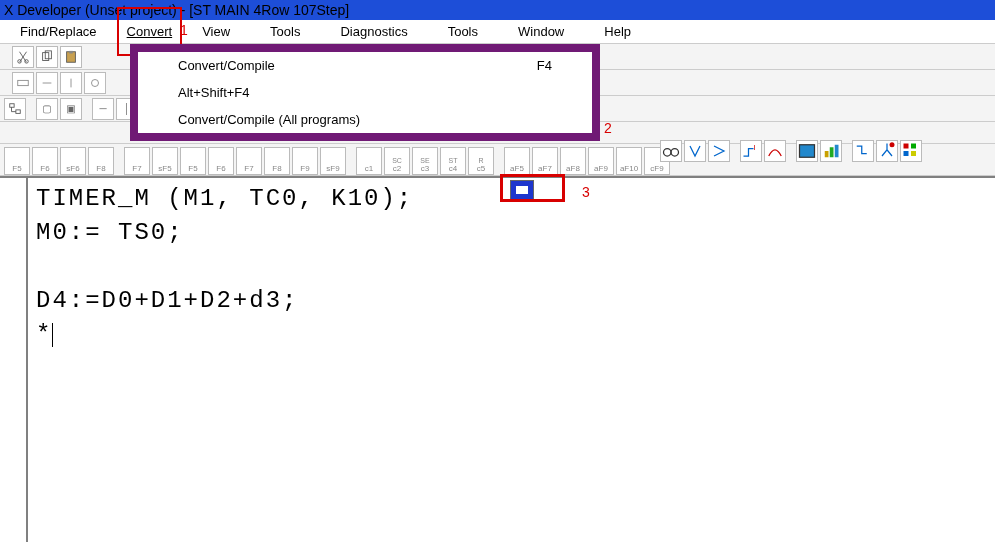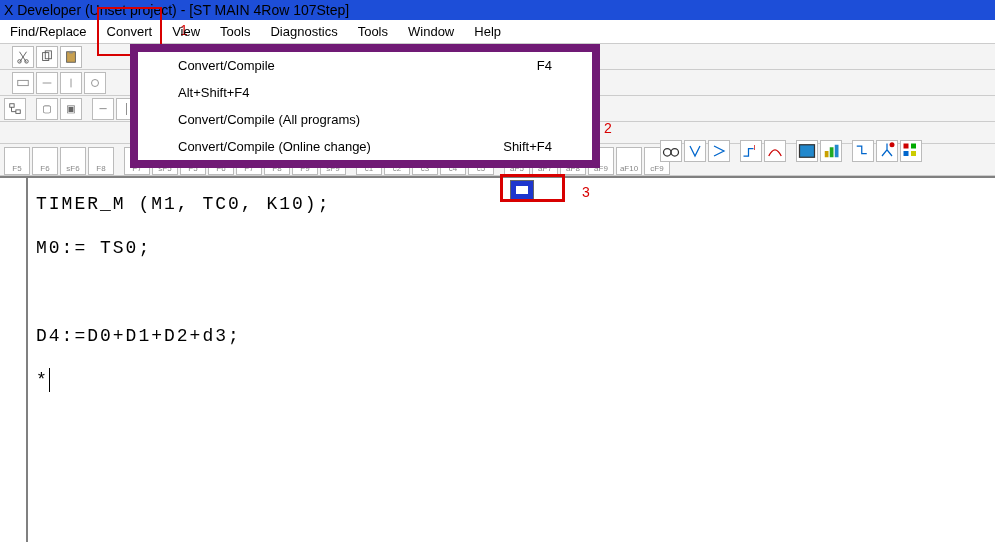--- a/index.html
+++ b/index.html
@@ -1,32 +1,32 @@
 <!DOCTYPE html>
 <html><head>
 <meta charset="utf-8">
 <style>
   * { box-sizing: border-box; margin: 0; padding: 0; }
   body { font-family: "Segoe UI", Tahoma, sans-serif; font-size: 13px; background: #fff; width: 995px; height: 544px; overflow: hidden; }
   .titlebar { background: #1d4ed8; color: #000; padding: 2px 4px; font-size: 14px; }
   .menubar { display: flex; border-bottom: 1px solid #ccc; background: #fff; height: 24px; align-items: center; position: relative; }
-  .menubar .menuitem { padding: 3px 10px; cursor: default; position: relative; }
-  .menubar .menuitem.active { border: 2px solid #d80000; padding: 15px 8px; }
+  .menubar .menuitem { padding: 3px 20px; cursor: default; position: relative; }
+  .menubar .menuitem.active { border: 2px solid #d80000; padding: 15px 8px; text-decoration: underline; }
   .anno { color: #d80000; font-size: 14px; font-weight: 400; position: absolute; }
   .dropdown { position: absolute; left: 130px; top: 44px; width: 470px; background: #fff; border: 8px solid #701a75; z-index: 10; }
   .dropdown .row { display: flex; padding: 6px 40px 6px 40px; justify-content: space-between; cursor: default; }
   .tbstrip { background: #f4f4f4; border-bottom: 1px solid #ccc; display: flex; align-items: center; height: 26px; padding-left: 4px; gap: 2px; }
   .tbtn { width: 22px; height: 22px; border: 1px solid #bbb; background: #fff; display: flex; align-items: center; justify-content: center; font-size: 10px; color: #666; }
   .tbtn svg { width: 14px; height: 14px; }
   .sep { width: 6px; }
   .fkeys { background: #f4f4f4; border-bottom: 1px solid #ccc; display: flex; align-items: flex-end; height: 32px; padding-left: 4px; gap: 2px; }
   .fkey { width: 26px; height: 28px; border: 1px solid #bbb; background: #fff; display: flex; flex-direction: column; align-items: center; justify-content: flex-end; font-size: 8px; color: #888; padding-bottom: 1px; margin-top: 11px; }
   .editor-wrap { display: flex; height: calc(544px - 18px - 24px - 26px - 26px - 26px - 26px - 32px); background: #fff; }
   .gutter { width: 28px; background: #fff; border-right: 2px solid #808080; border-top: 2px solid #808080; }
-  .code { flex: 1; padding: 4px 8px; font-family: "Courier New", monospace; font-size: 18px; letter-spacing: 2px; line-height: 44px; white-space: pre; border-top: 2px solid #808080; }
+  .code { flex: 1; padding: 4px 8px; font-family: "Courier New", monospace; font-size: 24px; letter-spacing: 2px; line-height: 34px; white-space: pre; border-top: 2px solid #808080; }
   .cursor { display: inline-block; width: 1px; height: 24px; background: #000; vertical-align: middle; }
   .redbox-small { border: 3px solid #d80000; position: absolute; left: 500px; top: 174px; width: 65px; height: 28px; z-index: 9; }
   .highlighted-btn { position: absolute; left: 510px; top: 180px; width: 24px; height: 20px; background: #1e36cd; border: 1px solid #666; z-index: 8; display:flex; align-items:center; justify-content:center;}
   .highlighted-btn .inner { width: 12px; height: 8px; background: #fff; }
   .row2-right { position: absolute; left: 660px; top: 140px; display: flex; gap: 2px; }
   .ico-block { width: 22px; height: 22px; border: 1px solid #bbb; background: #fff; display:flex; align-items:center; justify-content:center; }
 </style>
 </head>
 <body>
 
@@ -51,24 +51,20 @@
     <span>Convert/Compile</span>
     <span>F4</span>
   </div>
   <div class="row">
     <span>Alt+Shift+F4</span>
   </div>
   <div class="row">
     <span>Convert/Compile (All programs)</span>
     <span></span>
   </div>
-  <div class="row">
-    <span>Convert/Compile (Online change)</span>
-    <span>Shift+F4</span>
-  </div>
 </div>
 
 <span class="anno" style="left:604px; top:120px;">2</span>
 <span class="anno" style="left:582px; top:184px;">3</span>
 
 <div class="tbstrip">
   <div class="sep"></div>
   <div class="tbtn">
       <svg viewBox="0 0 16 16">
         <path d="M4 2 L12 14 M12 2 L4 14" stroke="#555" fill="none"></path>

